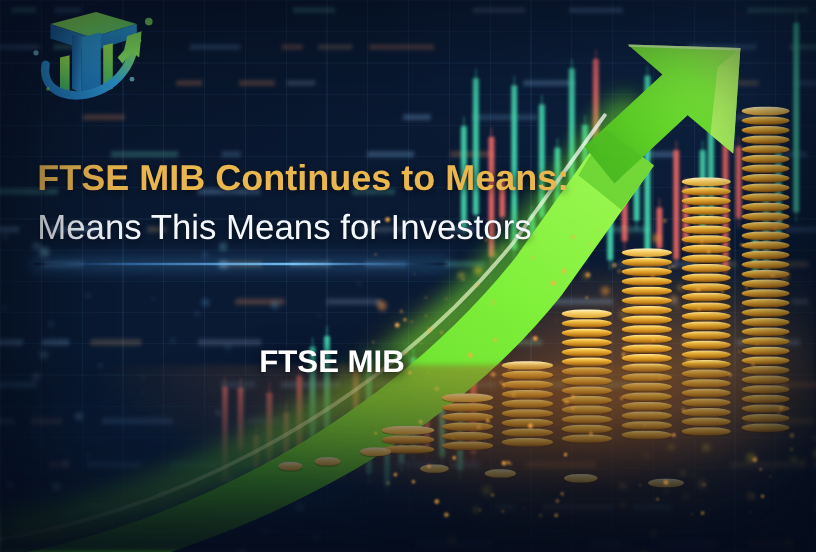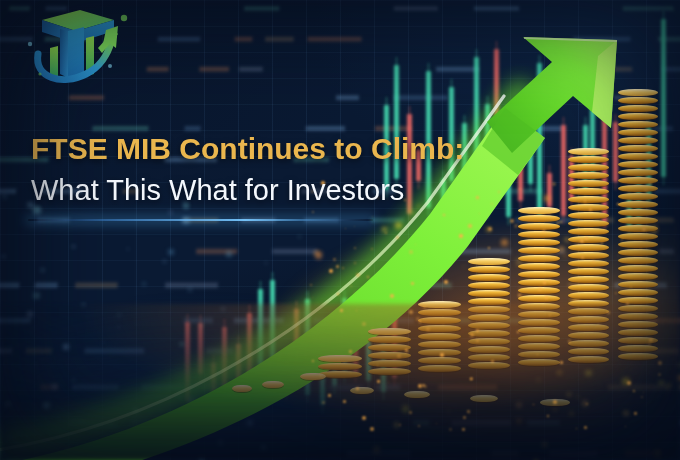--- a/index.html
+++ b/index.html
@@ -865,21 +865,22 @@
       <polygon points="92,26 104,22 102,44 94,38 88,44" fill="#7fe05a"></polygon>
       <polygon points="84,44 100,26 104,30 88,49" fill="#7fe05a"></polygon>
 
       <circle cx="110" cy="14" r="3.2" fill="#7fe05a" opacity=".85"></circle>
       <circle cx="16" cy="40" r="2.2" fill="#8fe8ff" opacity=".7"></circle>
       <circle cx="96" cy="62" r="2" fill="#8fe8ff" opacity=".6"></circle>
       <circle cx="26" cy="70" r="1.6" fill="#7fe05a" opacity=".6"></circle>
     </svg>
   </div>
 
-  <div class="headline h-gold" style="left:31px; top:132px; font-size:30px;">FTSE MIB Continues to Climb:</div>
-
-  <div class="headline h-white" style="left:31px; top:174px; font-size:29px;">What This What for Investors</div>
+  <div class="headline h-gold" style="left:31px; top:132px; font-size:30px;">FTSE MIB Continues to Means:</div>
+
+  <div class="headline h-white" style="left:31px; top:174px; font-size:29px;">Means This Means for Investors</div>
 
   <div class="rule" style="left:28px; top:219px; width:345px;"></div>
 
+  <div class="ticker-label" style="left:216px; top:286px; font-size:26px;">FTSE MIB</div>
 
   <div class="vignette"></div>
 </div>
 
 </body></html>

